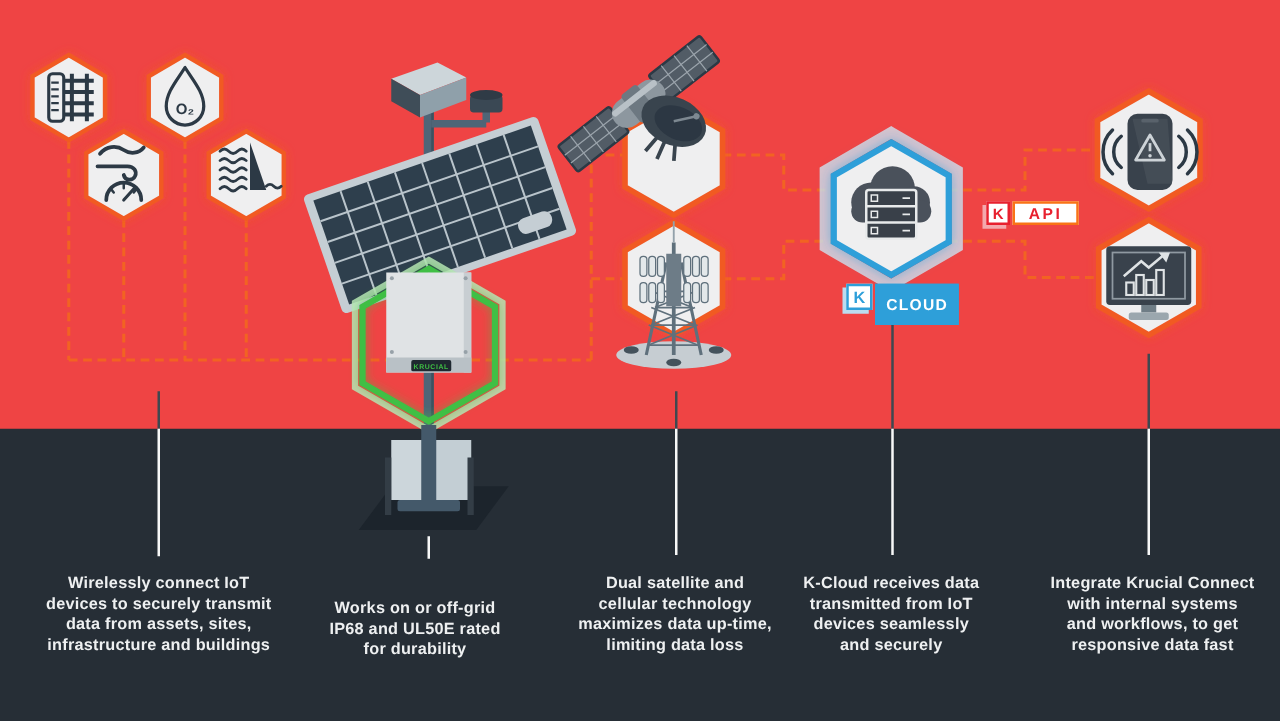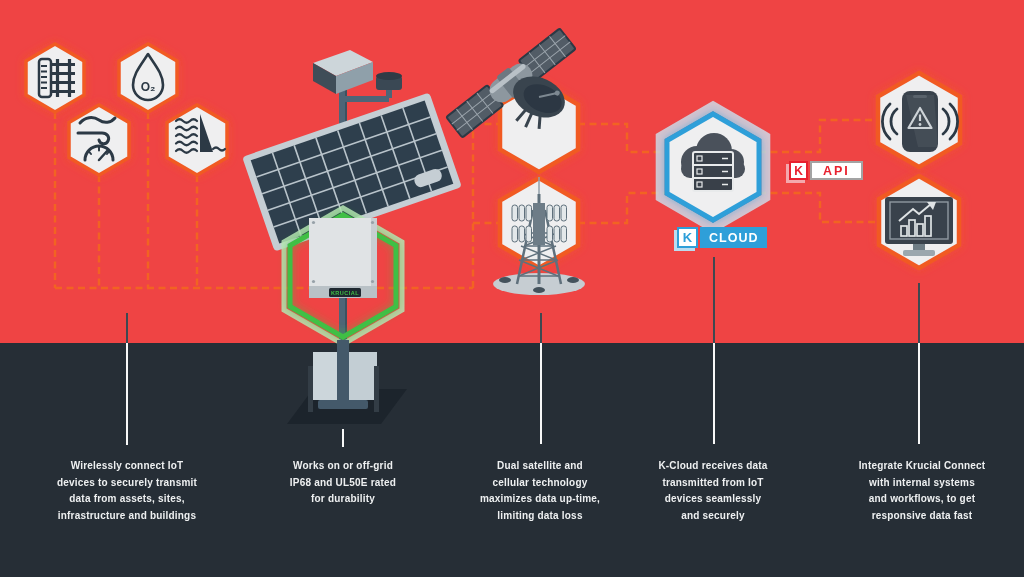--- a/index.html
+++ b/index.html
@@ -7,34 +7,34 @@
          background:#ef4444;font-family:"Liberation Sans",sans-serif;}
   #ground{position:absolute;left:0;top:343px;width:1024px;height:234px;background:#262e36;}
   svg{position:absolute;left:0;top:0;}
   .badge{position:absolute;display:flex;align-items:stretch;}
   .badge .kbox{display:flex;align-items:center;justify-content:center;
 ic    font-weight:bold;background:#fff;}
   .kcloud{left:677px;top:227px;height:21px;}
   .kcloud .kbox{width:21px;height:21px;border:2.5px solid #2e9fd9;color:#2e9fd9;
       font-weight:bold;font-size:13px;background:#fff;box-sizing:border-box;
       display:flex;align-items:center;justify-content:center;box-shadow:-3px 3px 0 #bcdcef;}
-  .kcloud .lbox{margin-left:2px;height:21px;box-sizing:border-box;border:2.5px solid #2e9fd9;
+  .kcloud .lbox{margin-left:2px;height:33px;box-sizing:border-box;border:2.5px solid #2e9fd9;
       background:#2e9fd9;color:#fff;font-weight:bold;font-size:12.5px;letter-spacing:1px;
       display:flex;align-items:center;padding:0 7px;}
   .kapi{left:789px;top:161px;height:19px;}
   .kapi .kbox{width:19px;height:19px;border:2px solid #e8202e;color:#e8202e;
       font-weight:bold;font-size:12px;background:#fff;box-sizing:border-box;
       display:flex;align-items:center;justify-content:center;box-shadow:-3px 3px 0 #f4a9ad;}
-  .kapi .lbox{margin-left:2px;height:19px;box-sizing:border-box;border:2px solid #a3a3a3;
+  .kapi .lbox{margin-left:2px;height:19px;box-sizing:border-box;border:2px solid #f97316;
       background:#fff;color:#e8202e;font-weight:bold;font-size:12.5px;letter-spacing:2px;
       display:flex;align-items:center;padding:0 11px;}
   .caption{position:absolute;top:458px;width:220px;text-align:center;color:#eef0f1;
-      font-size:10px;font-weight:bold;line-height:16.5px;white-space:pre-line;
+      font-size:13px;font-weight:bold;line-height:16.5px;white-space:pre-line;
       letter-spacing:.2px;}
-  .c1{left:17px;} .c2{left:233px;} .c3{left:430px;} .c4{left:603px;} .c5{left:812px;}
+  .c1{left:17px;} .c2{left:222px;margin-top:20px;} .c3{left:430px;} .c4{left:603px;} .c5{left:812px;}
 </style>
 </head>
 <body>
 
 <div id="stage">
   <div id="ground"></div>
 
   <svg width="1024" height="577" viewBox="0 0 1024 577">
     <defs>
       <filter id="fo" x="-40%" y="-40%" width="180%" height="180%">

